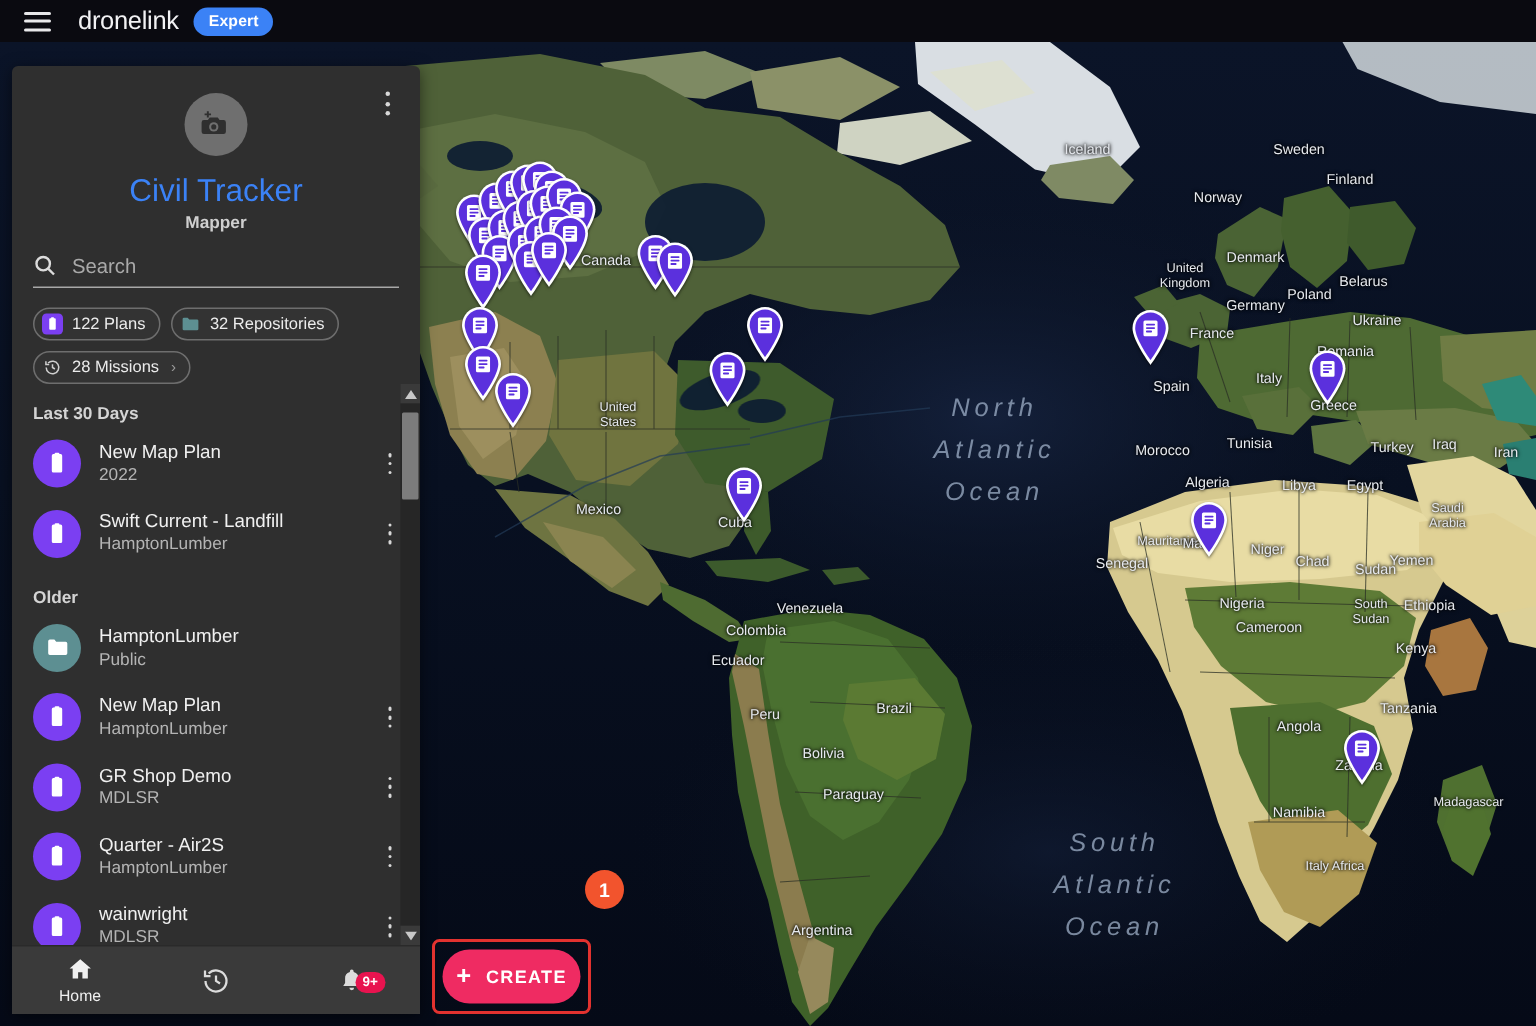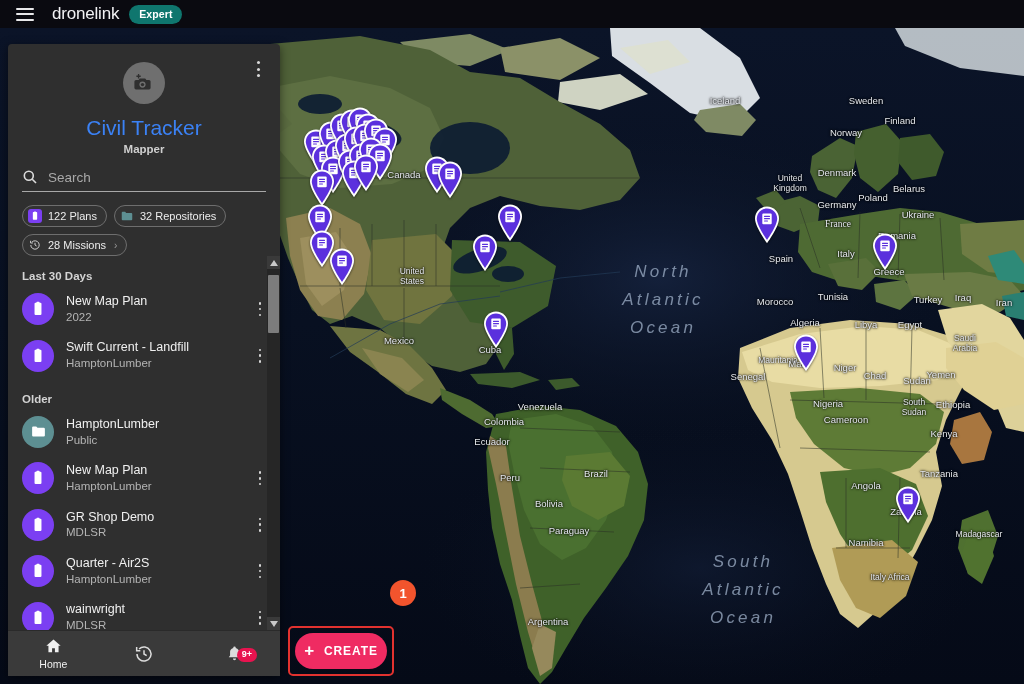--- a/index.html
+++ b/index.html
@@ -14,21 +14,21 @@
   
   .topbar {
     position: absolute; top: 0; left: 0; width: 1024px; height: 28px;
     background: #0a0a10; display: flex; align-items: center; z-index: 40;
   }
   .hamburger { width: 18px; height: 13px; margin-left: 16px; display: flex;
     flex-direction: column; justify-content: space-between; cursor: pointer; }
   .hamburger i { display: block; height: 2px; background: #e8e8ea; border-radius: 1px; }
   .brand { margin-left: 18px; color: #f2f2f4; font-size: 17px; letter-spacing: -0.2px; }
   .expert-badge {
-    margin-left: 10px; background: #0f766e; color: #fff; font-size: 10.5px;
+    margin-left: 10px; background: #3b82f6; color: #fff; font-size: 10.5px;
     font-weight: bold; padding: 3px 10px 4px; border-radius: 11px; letter-spacing: .1px;
   }
 
   
   .map {
     position: absolute; top: 28px; left: 0; width: 1024px; height: 656px;
     background: #060a18; overflow: hidden;
   }
   .map-canvas { position: absolute; inset: 0; }
   .ocean-label {
@@ -307,29 +307,29 @@
     <div class="ocean-label" style="left:600px; top:230px; width:126px;">North
 Atlantic
 Ocean</div>
     <div class="ocean-label" style="left:680px; top:520px; width:126px;">South
 Atlantic
 Ocean</div>
 
     <div id="geo-labels">
         <div class="geo-label" style="left: 725px; top: 73px;">Iceland</div>
         <div class="geo-label" style="left: 866px; top: 73px;">Sweden</div>
-        <div class="geo-label" style="left: 846px; top: 105px;">Norway</div>
+        <div class="geo-label" style="left: 812px; top: 105px;">Norway</div>
         <div class="geo-label" style="left: 900px; top: 93px;">Finland</div>
         <div class="geo-label" style="left: 837px; top: 145px;">Denmark</div>
         <div class="geo-label sm" style="left: 790px; top: 156px;">United<br>Kingdom</div>
         <div class="geo-label" style="left: 837px; top: 177px;">Germany</div>
         <div class="geo-label" style="left: 873px; top: 170px;">Poland</div>
         <div class="geo-label" style="left: 909px; top: 161px;">Belarus</div>
         <div class="geo-label" style="left: 918px; top: 187px;">Ukraine</div>
-        <div class="geo-label" style="left: 838px; top: 196px; font-family: Liberation Serif, serif;">France</div>
+        <div class="geo-label" style="left: 808px; top: 196px;">France</div>
         <div class="geo-label" style="left: 897px; top: 208px;">Romania</div>
         <div class="geo-label" style="left: 846px; top: 226px;">Italy</div>
         <div class="geo-label" style="left: 781px; top: 231px;">Spain</div>
         <div class="geo-label" style="left: 889px; top: 244px;">Greece</div>
         <div class="geo-label" style="left: 928px; top: 243px; margin-top: 29px;">Turkey</div>
         <div class="geo-label" style="left: 775px; top: 274px;">Morocco</div>
         <div class="geo-label" style="left: 833px; top: 269px;">Tunisia</div>
         <div class="geo-label" style="left: 805px; top: 295px;">Algeria</div>
         <div class="geo-label" style="left: 866px; top: 297px;">Libya</div>
         <div class="geo-label" style="left: 910px; top: 297px;">Egypt</div>

